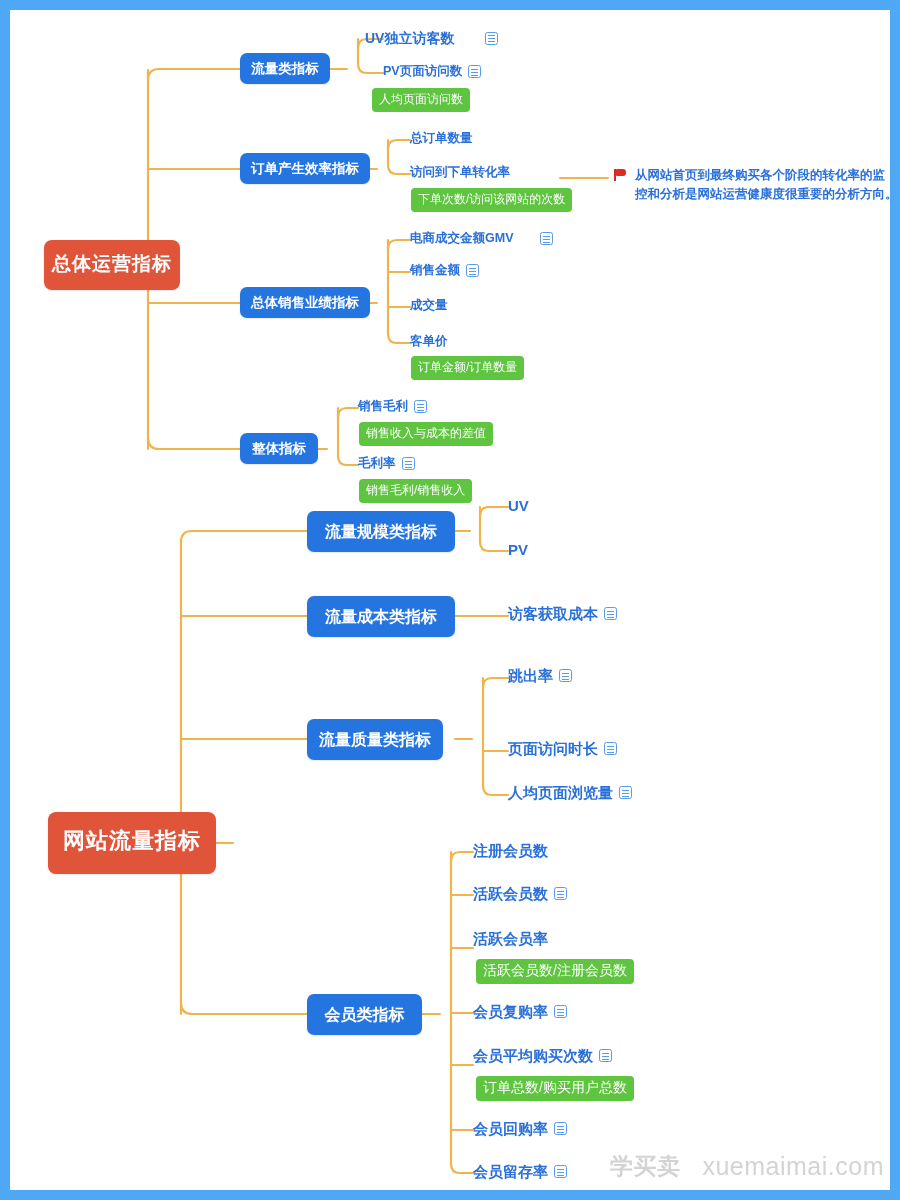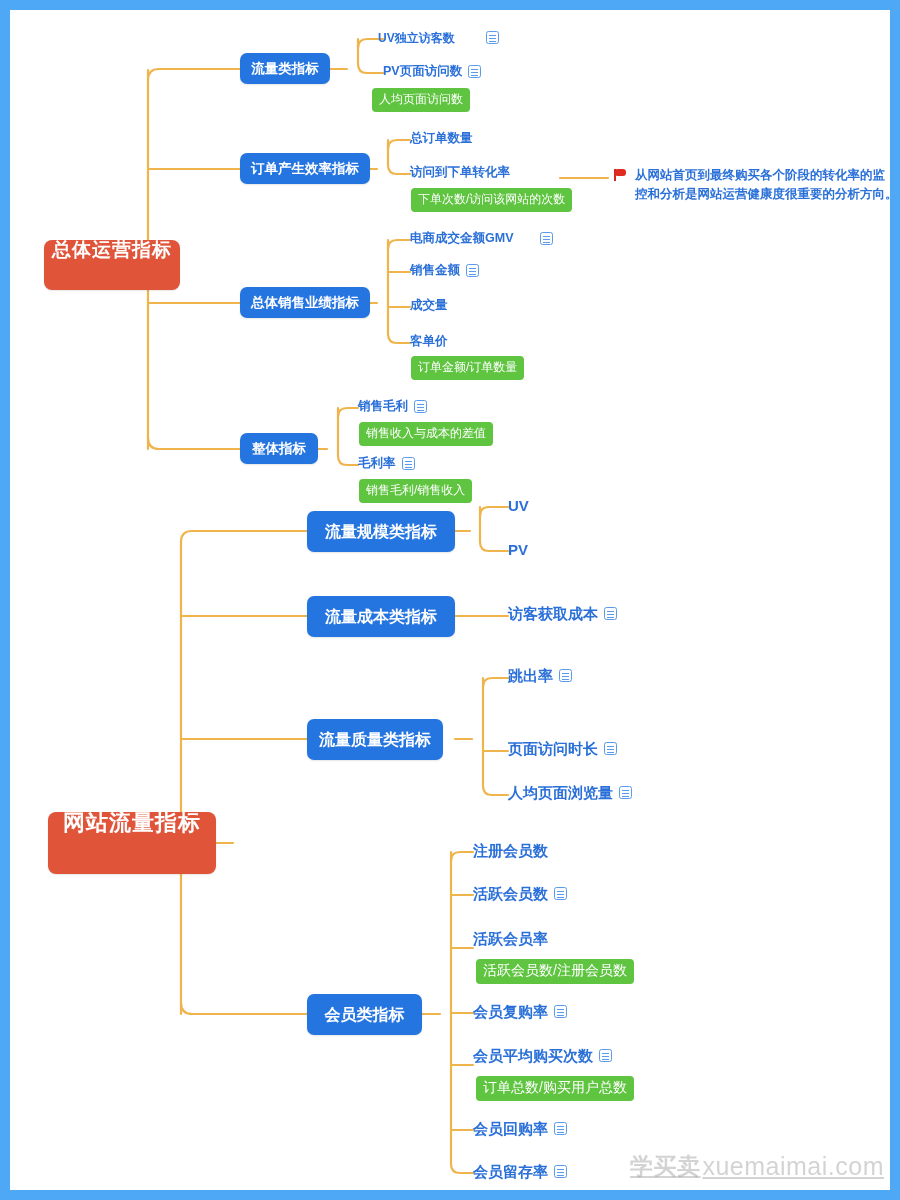--- a/index.html
+++ b/index.html
@@ -47,24 +47,25 @@
     white-space: nowrap;
     line-height: 1;
   }
 
   .root-node {
     background: #e0543a;
     color: #ffffff;
     font-weight: bold;
     border-radius: 8px;
     display: flex;
-    align-items: flex-start;
+    align-items: center;
     justify-content: center;
     letter-spacing: 1px;
     box-shadow: 0 1px 2px rgba(0,0,0,0.10);
+    font-family: Liberation Mono, monospace;
   }
 
   .branch-node {
     background: #2575e0;
     color: #ffffff;
     font-weight: bold;
     border-radius: 7px;
     display: flex;
     align-items: center;
     justify-content: center;
@@ -154,28 +155,27 @@
   }
 
   
   #watermark {
     position: absolute;
     right: 16px;
     bottom: 18px;
     z-index: 30;
     display: flex;
     align-items: center;
-    gap: 2px;
+    gap: 22px;
     color: rgba(150,150,150,0.42);
     font-size: 23px;
     font-weight: bold;
     letter-spacing: 0.5px;
     pointer-events: none;
     user-select: none;
-    text-decoration: underline;
   }
   #watermark .wm-en { font-weight: normal; font-size: 25px; }
 </style>
 </head>
 <body>
 
 <div id="canvas">
 
   <div id="frame-inner"></div>
 
@@ -267,21 +267,21 @@
   </div>
 
   <div class="node branch-node" style="left:240px; top:287px; width:130px; height:31px; font-size:13.5px;">
     <span>总体销售业绩指标</span>
   </div>
 
   <div class="node branch-node" style="left:240px; top:433px; width:78px; height:31px; font-size:13.5px;">
     <span>整体指标</span>
   </div>
 
-  <div class="node leaf-node" style="left:378px; top:31px; font-size:12px;gap:31px;">
+  <div class="node leaf-node" style="left:365px; top:31px; font-size:14px;gap:31px;">
     <span>UV独立访客数</span>
     <span class="note-icon"></span>
   </div>
   <div class="node leaf-node" style="left:383px; top:65px; font-size:12.5px;">
     <span>PV页面访问数</span>
     <span class="note-icon"></span>
   </div>
   <div class="tag-row" style="left:372px; top:88px; font-size:12px;">
     <span class="tag-node">人均页面访问数</span>
   </div>

